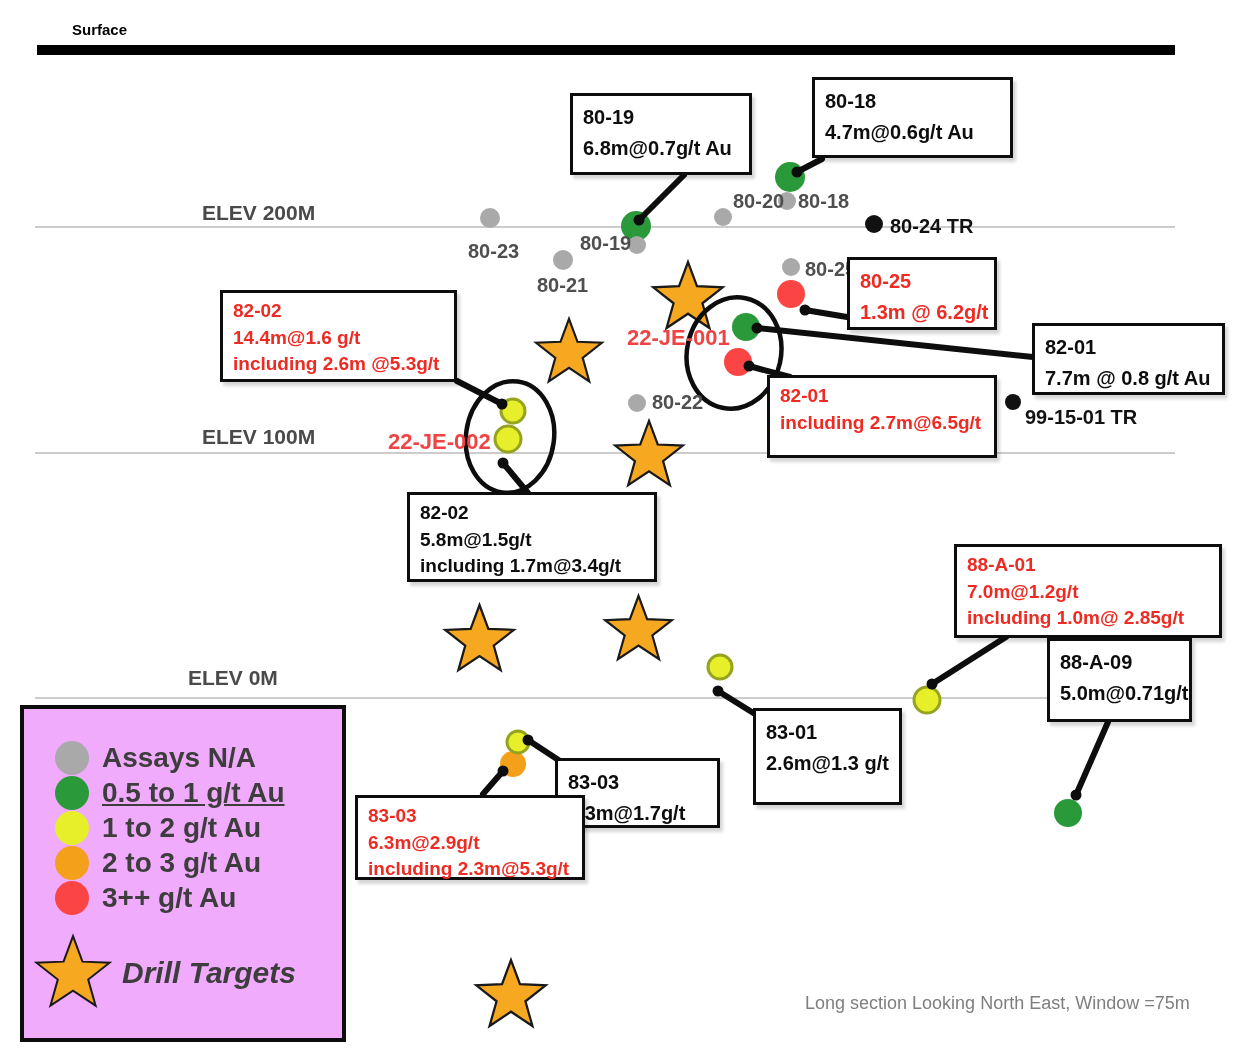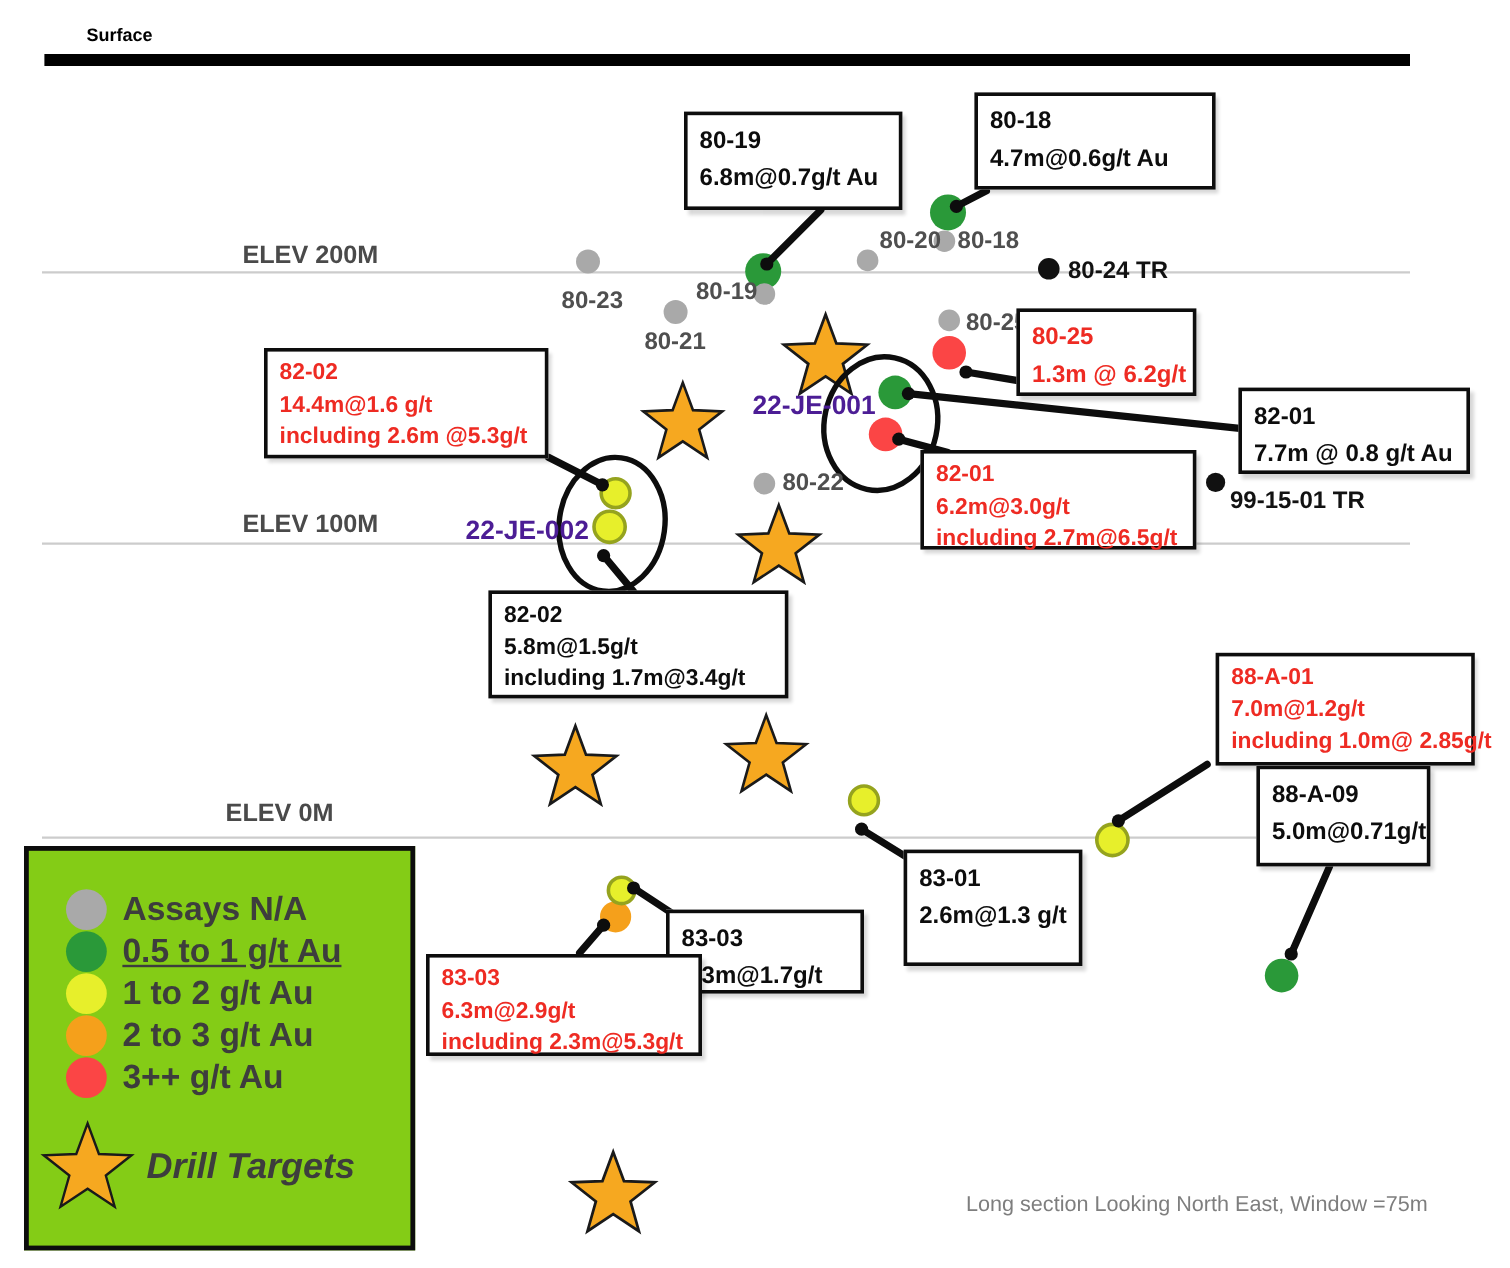--- a/index.html
+++ b/index.html
@@ -3,31 +3,31 @@
 <meta charset="utf-8">
 <style>
   html,body{margin:0;padding:0;background:#fff;}
   .stage{position:relative;width:1258px;height:1057px;background:#ffffff;
          font-family:"Liberation Sans",sans-serif;overflow:hidden;}
   #vector-layer{position:absolute;left:0;top:0;z-index:1;}
   #label-layer{position:absolute;left:0;top:0;width:100%;height:100%;z-index:2;pointer-events:none;}
   .lbl{position:absolute;white-space:nowrap;font-weight:bold;line-height:1.0;}
   .lbl-dot{font-size:20px;color:#4f4f4f;}
   .lbl-tr{font-size:20px;color:#121212;}
-  .lbl-hole{font-size:22px;color:#4c1d95;}
+  .lbl-hole{font-size:22px;color:#ef4444;}
   .lbl-elev{font-size:21px;color:#4a4a4a;}
   .surface-label{position:absolute;left:72px;top:21px;font-weight:bold;font-size:15px;color:#000;z-index:2;}
   .caption{position:absolute;left:805px;top:993px;font-size:18px;color:#7e7e7e;z-index:2;text-align:right;}
   .callout{position:absolute;background:#fff;border:3px solid #0d0d0d;box-sizing:border-box;
            padding:6px 10px;font-weight:bold;font-size:20px;line-height:31px;color:#0d0d0d;
            white-space:nowrap;z-index:3;box-shadow:3px 4px 3px rgba(0,0,0,0.16);}
   .callout.three{font-size:19px;line-height:26.5px;padding-top:5px;}
   .callout.red{color:#ee2b23;}
   .legend{position:absolute;left:20px;top:705px;width:326px;height:337px;border:4px solid #0d0d0d;
-          background:#84cc16;box-sizing:border-box;z-index:3;}
+          background:#f0abfc;box-sizing:border-box;z-index:3;}
   .legend-row{position:absolute;left:31px;display:flex;align-items:center;height:34px;
               font-weight:bold;color:#3d3d3d;font-size:28px;white-space:nowrap;}
   .legend-swatch{width:34px;height:34px;border-radius:50%;margin-right:13px;flex:0 0 auto;}
   .legend-star-row{position:absolute;left:9px;top:222px;display:flex;align-items:center;font-style:italic;}
   .legend-star{width:80px;height:84px;flex:0 0 auto;}
   .legend-star-label{font-size:30px;font-weight:bold;color:#3d3d3d;margin-left:9px;white-space:nowrap;}
 </style>
 </head>
 <body>
 
@@ -118,34 +118,33 @@
       <div class="callout red" style="left: 847px; top: 257px; width: 150px; height: 73px;">
         <div>80-25</div>
         <div>1.3m @ 6.2g/t</div>
       </div>
       <div class="callout" style="left: 1032px; top: 323px; width: 193px; height: 72px;">
         <div>82-01</div>
         <div>7.7m @ 0.8 g/t Au</div>
       </div>
       <div class="callout red three" style="left: 767px; top: 375px; width: 230px; height: 83px;">
         <div>82-01</div>
-        <div>6.2m@3.0g/t</div>
         <div>including 2.7m@6.5g/t</div>
       </div>
       <div class="callout red three" style="left: 220px; top: 290px; width: 237px; height: 92px;">
         <div>82-02</div>
         <div>14.4m@1.6 g/t</div>
         <div>including 2.6m @5.3g/t</div>
       </div>
       <div class="callout three" style="left: 407px; top: 492px; width: 250px; height: 90px;">
         <div>82-02</div>
         <div>5.8m@1.5g/t</div>
         <div>including 1.7m@3.4g/t</div>
       </div>
-      <div class="callout red three" style="left: 1013px; top: 544px; width: 216px; height: 94px;">
+      <div class="callout red three" style="left: 954px; top: 544px; width: 268px; height: 94px;">
         <div>88-A-01</div>
         <div>7.0m@1.2g/t</div>
         <div>including 1.0m@ 2.85g/t</div>
       </div>
       <div class="callout" style="left: 1047px; top: 638px; width: 145px; height: 84px;">
         <div>88-A-09</div>
         <div>5.0m@0.71g/t</div>
       </div>
       <div class="callout" style="left: 753px; top: 708px; width: 149px; height: 97px;">
         <div>83-01</div>

